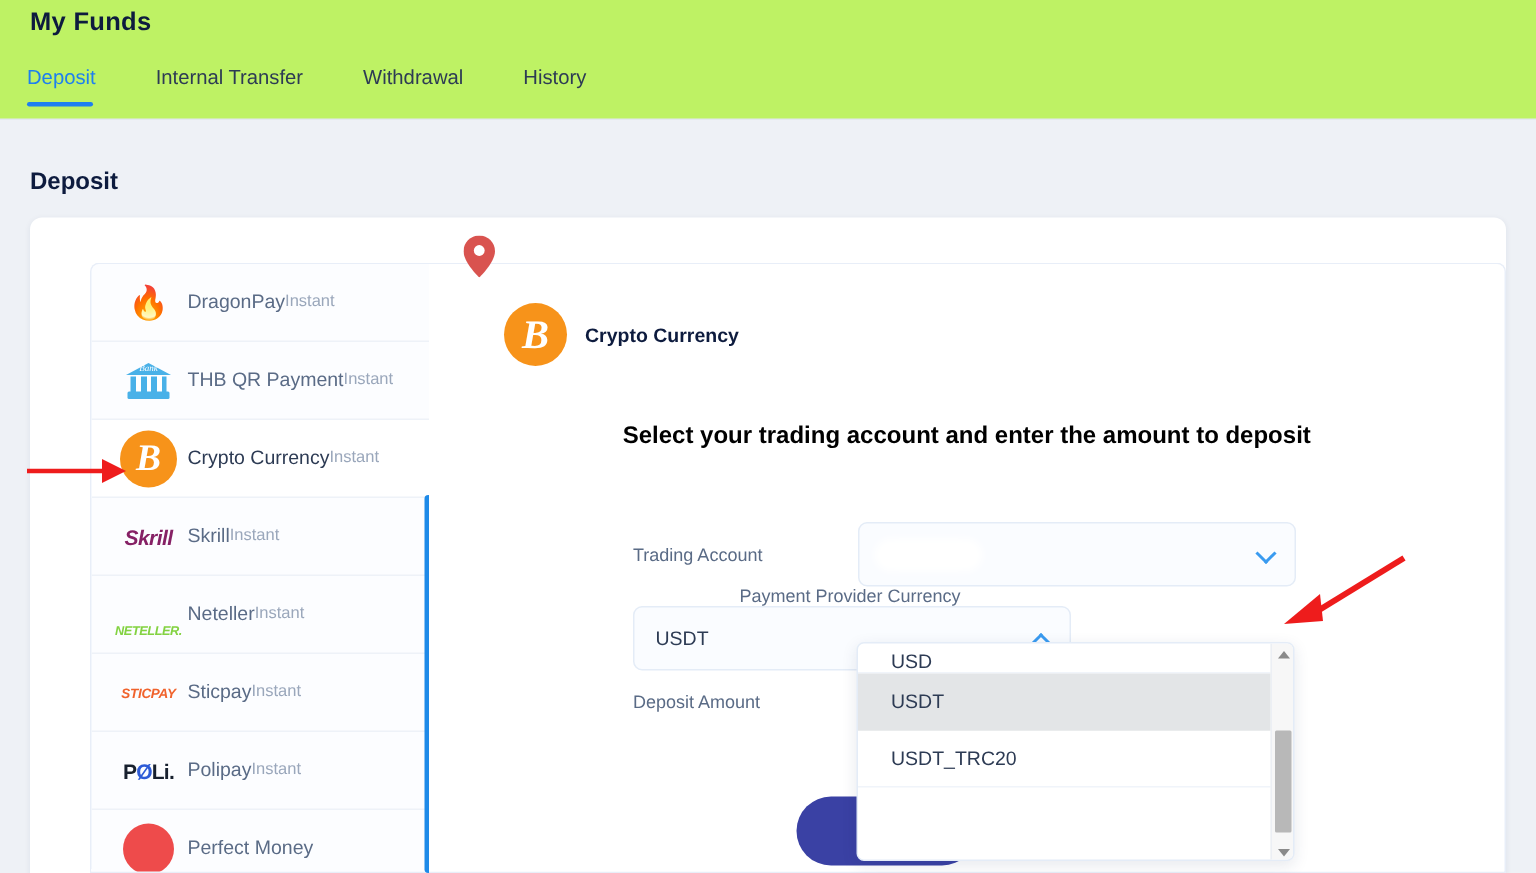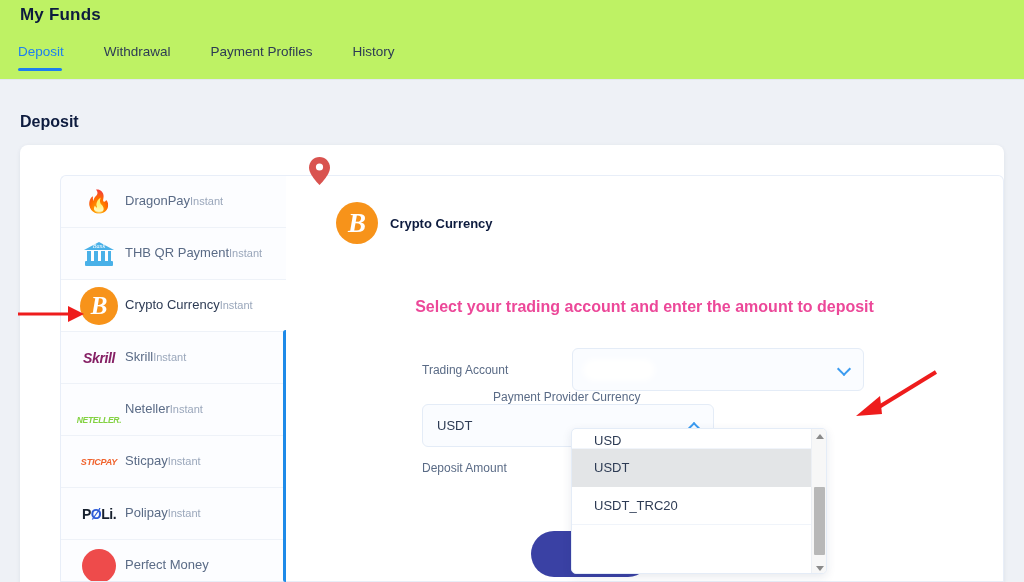--- a/index.html
+++ b/index.html
@@ -143,21 +143,21 @@
   .panel-head {
     position: absolute; left: 50px; top: 26px;
     display: flex; align-items: center; gap: 12px;
   }
   .panel-head .ico-btc { width: 42px; height: 42px; font-size: 27px; }
   .panel-head-title { font-size: 13px; font-weight: bold; color: #0d1b3e; }
 
   .form-title {
     position: absolute; left: 0; right: 0; top: 106px;
     text-align: center;
-    font-size: 16px; font-weight: bold; color: #ec4899; margin-top: 16px;
+    font-size: 16px; font-weight: bold; color: #000000;
   }
 
   
   .frow { position: absolute; left: 136px; display: flex; align-items: center; }
   .flabel { width: 150px; font-size: 12px; color: #5a6b86; }
   .fctrl {
     position: relative;
     width: 292px; height: 43px;
     background: #fafcff;
     border: 1px solid #e4ecf7;
@@ -178,21 +178,21 @@
   
   .redacted {
     width: 64px; height: 14px; border-radius: 7px;
     background: #ffffff;
     box-shadow: 0 0 6px 4px #ffffff;
   }
 
   
   .dropdown {
     position: absolute; left: 571px; top: 428px;
-    width: 256px; height: 146px;
+    width: 292px; height: 146px;
     background: #fff;
     border: 1px solid #e4ecf7;
     border-radius: 5px;
     box-shadow: 0 3px 10px rgba(30,50,90,.10);
     overflow: hidden;
     z-index: 40;
   }
   .dd-opt {
     height: 38px; display: flex; align-items: center;
     padding-left: 22px;
@@ -242,22 +242,22 @@
 </style>
 </head>
 <body>
 
 <div id="app">
 
   <div class="header">
     <div class="page-title">My Funds</div>
     <div class="tabs">
       <div class="tab active"><span>Deposit</span></div>
+      <div class="tab"><span>Internal Transfer</span></div>
       <div class="tab"><span>Withdrawal</span></div>
-      <div class="tab"><span>Payment Profiles</span></div>
       <div class="tab"><span>History</span></div>
     </div>
   </div>
 
   <div class="section-title">Deposit</div>
 
   <div class="card"></div>
 
   <div class="methods">
 

